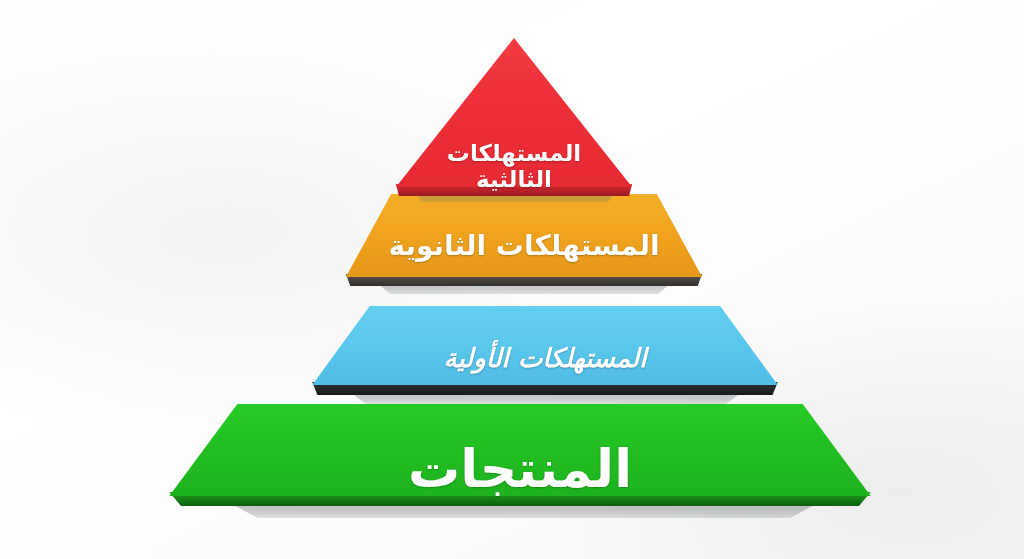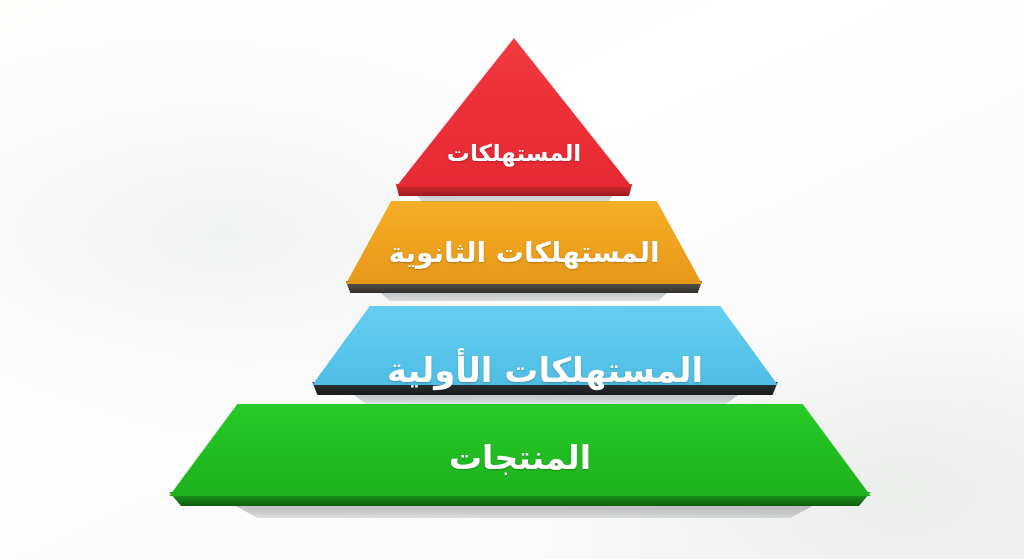--- a/index.html
+++ b/index.html
@@ -86,36 +86,36 @@
       <div class="drop" style="left:24px; top:88px; width:700px; height:26px;
                   clip-path:polygon(5% 0%, 95% 0%, 88% 100%, 12% 100%);"></div>
 
       <div class="lip" style="top:88px; height:14px;
                   background:linear-gradient(180deg,#1f9f1f 0%,#157c15 55%,#0e5d0e 100%);
                   clip-path:polygon(2.6% 0%, 97.4% 0%, 95.8% 100%, 4.2% 100%);"></div>
 
       <div class="face" style="height:92px;
                   background:linear-gradient(180deg,#27cb27 0%,#22c022 42%,#1eb21e 100%);
                   clip-path:polygon(11.8% 0%, 88.2% 0%, 97.4% 100%, 2.6% 100%);"></div>
-      <div class="label" style="top:25px; font-size:33px;">المنتجات</div>
+      <div class="label" style="top:25px; font-size:52px;">المنتجات</div>
     </div>
 
     <div class="tier" style="left:305px; top:306px; width:480px; height:100px;">
       <div class="drop" style="left:16px; top:78px; width:450px; height:20px;
                   clip-path:polygon(4% 0%, 96% 0%, 90% 100%, 10% 100%);"></div>
       <div class="lip" style="top:76px; height:13px;
                   background:linear-gradient(180deg,#2e3336 0%,#23282b 50%,#171a1c 100%);
                   clip-path:polygon(1.5% 0%, 98.5% 0%, 97.4% 100%, 2.6% 100%);"></div>
       <div class="face" style="height:79px;
                   background:linear-gradient(180deg,#64cef0 0%,#5bc8ed 45%,#4fbde4 100%);
                   clip-path:polygon(13.5% 0%, 86.5% 0%, 98.5% 100%, 1.5% 100%);"></div>
-      <div class="label" style="top:34px; font-size:34px;">المستهلكات الأولية</div>
+      <div class="label" style="top:27px; font-size:26px;font-style:italic;">المستهلكات الأولية</div>
     </div>
 
-    <div class="tier" style="left:340px; top:201px; width:368px; height:102px;">
+    <div class="tier" style="left:340px; top:194px; width:368px; height:102px;">
       <div class="drop" style="left:12px; top:82px; width:344px; height:18px;
                   clip-path:polygon(5% 0%, 95% 0%, 89% 100%, 11% 100%);"></div>
       <div class="lip" style="top:80px; height:12px;
                   background:linear-gradient(180deg,#5a5752 0%,#46433f 50%,#332f2c 100%);
                   clip-path:polygon(1.6% 0%, 98.4% 0%, 97.2% 100%, 2.8% 100%);"></div>
       <div class="face" style="height:83px;
                   background:linear-gradient(180deg,#f4ae28 0%,#f0a41e 45%,#e5971a 100%);
                   clip-path:polygon(13.9% 0%, 86.1% 0%, 98.4% 100%, 1.6% 100%);"></div>
       <div class="label" style="top:25px; font-size:28px;">المستهلكات الثانوية</div>
     </div>
@@ -123,18 +123,19 @@
     <div class="tier" style="left:390px; top:38px; width:248px; height:166px;">
       <div class="drop" style="left:14px; top:148px; width:222px; height:16px;
                   clip-path:polygon(3% 0%, 97% 0%, 92% 100%, 8% 100%);"></div>
       <div class="lip" style="top:146px; height:12px;
                   background:linear-gradient(180deg,#cf2932 0%,#b92128 52%,#9c1a20 100%);
                   clip-path:polygon(2.4% 0%, 97.6% 0%, 96.4% 100%, 3.6% 100%);"></div>
       <div class="face" style="height:149px;
                   background:linear-gradient(180deg,#f23b42 0%,#ee3038 40%,#e62a33 100%);
                   clip-path:polygon(50% 0%, 97.6% 100%, 2.4% 100%);"></div>
       <div class="label" style="top:92px; font-size:23px;">المستهلكات</div>
+      <div class="label" style="top:118px; font-size:23px;">الثالثية</div>
     </div>
 
   </div>
 
 
 </div>
 
 </body></html>

